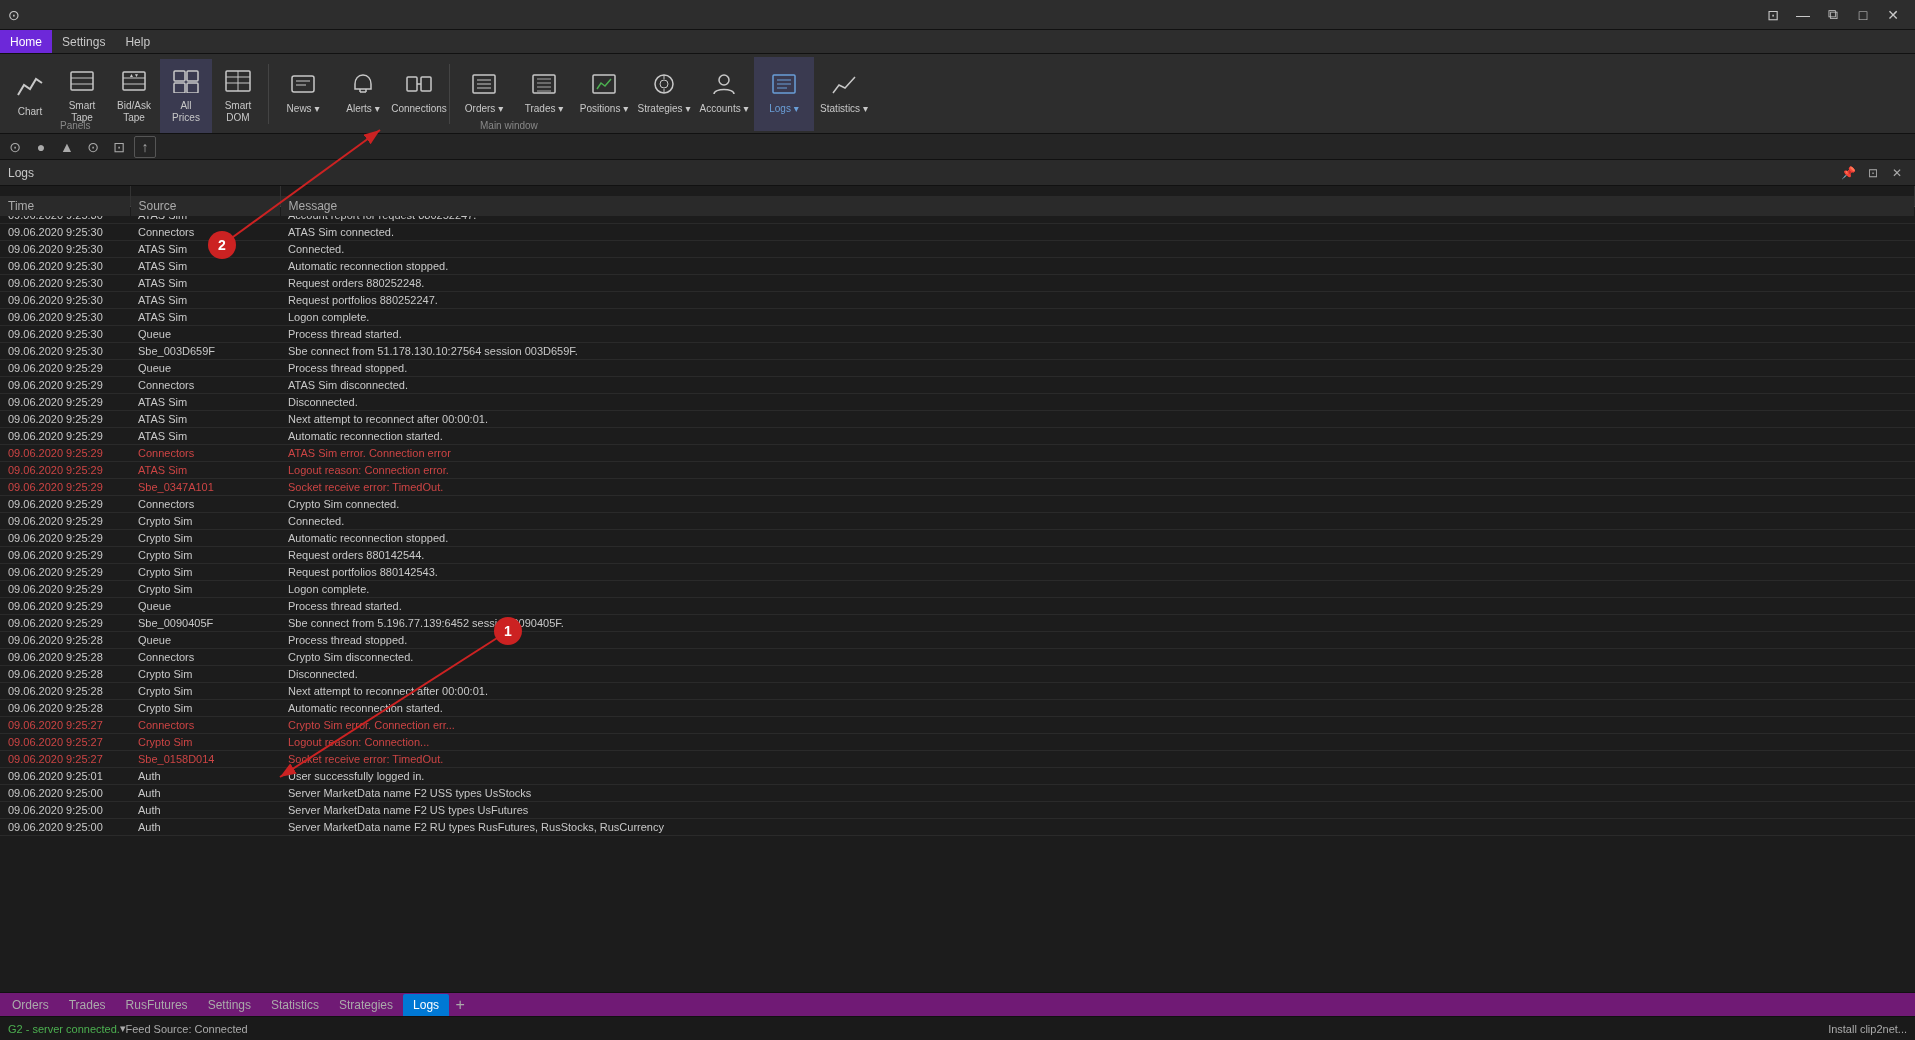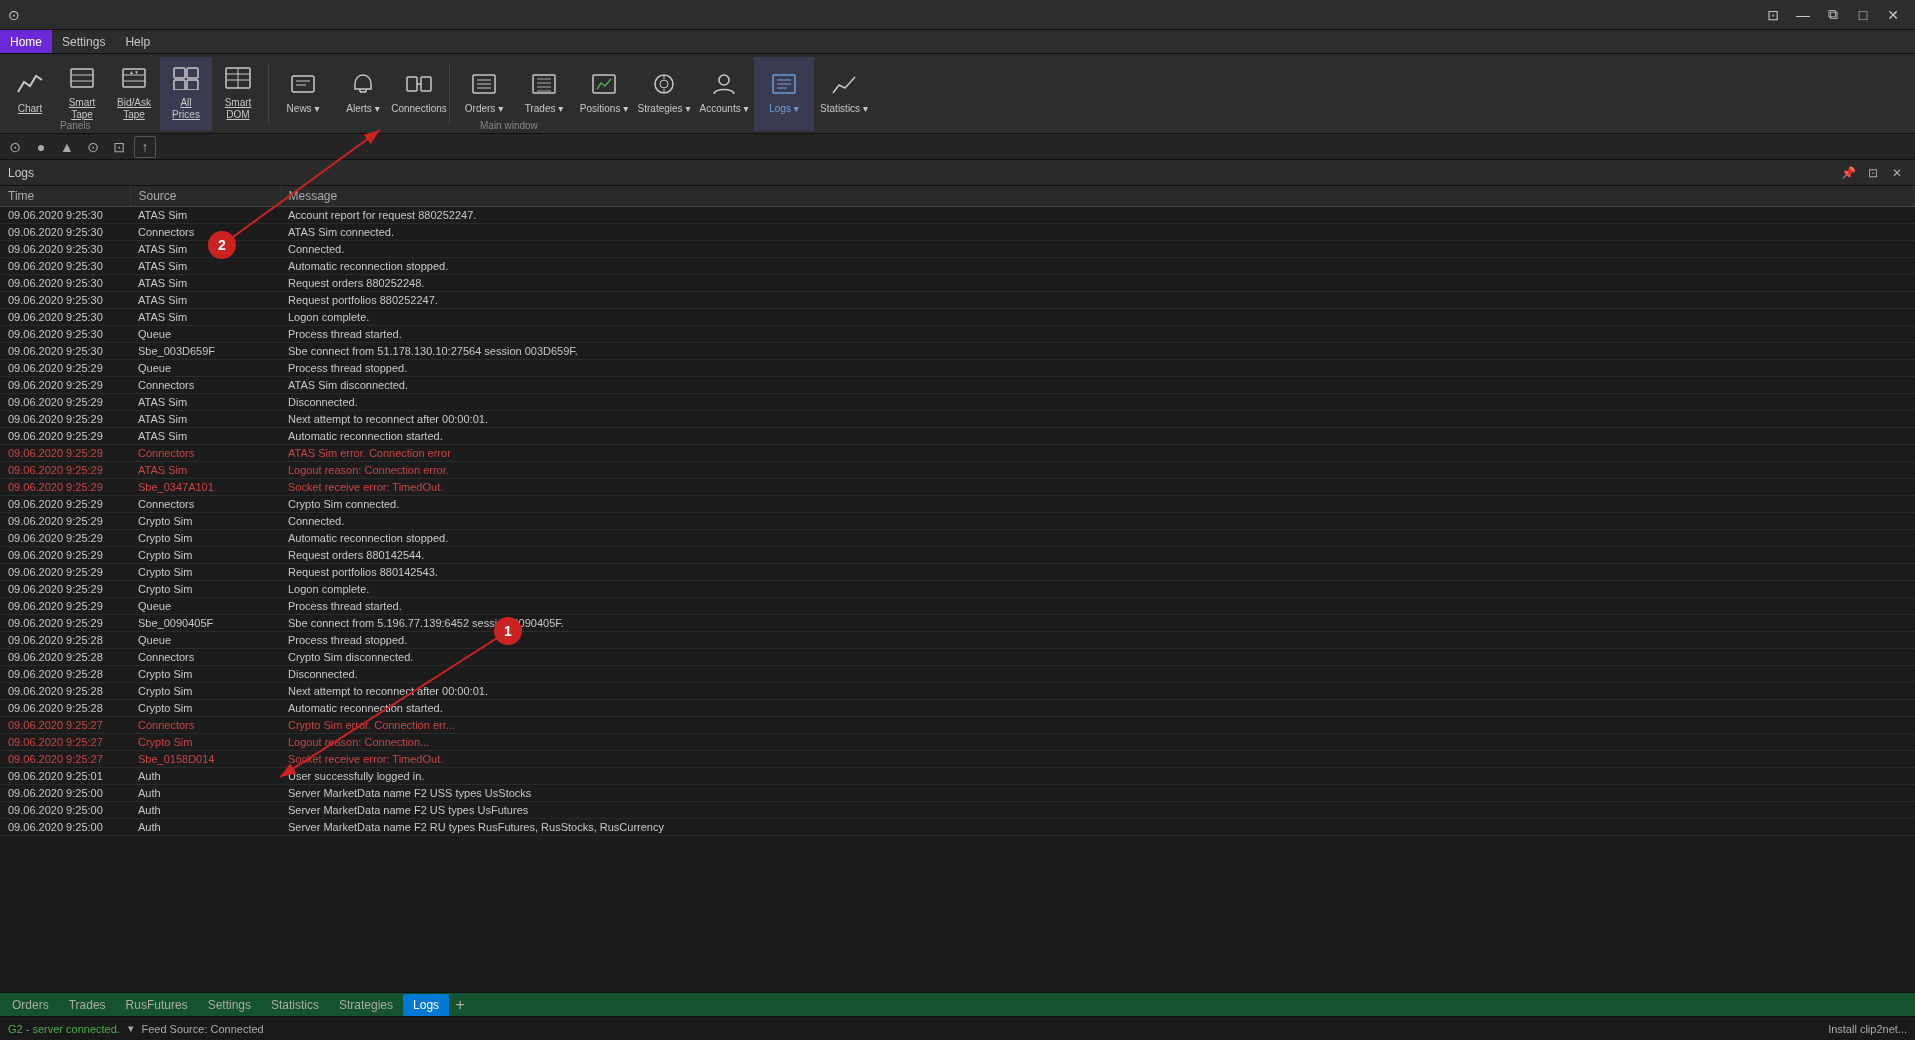--- a/index.html
+++ b/index.html
@@ -68,23 +68,22 @@
       gap: 0;
     }
     .toolbar-separator {
       width: 1px;
       height: 60px;
       background: #444;
       margin: 0 4px;
     }
     .toolbar-group {
       display: flex;
-      align-items: center;
+      align-items: flex-end;
       height: 100%;
-      text-decoration: underline;
     }
     .toolbar-btn {
       display: flex;
       flex-direction: column;
       align-items: center;
       justify-content: center;
       width: 52px;
       height: 74px;
       padding: 4px 2px;
       cursor: pointer;
@@ -162,21 +161,21 @@
     .logs-table-container::-webkit-scrollbar { width: 8px; }
     .logs-table-container::-webkit-scrollbar-track { background: #2a2a2a; }
     .logs-table-container::-webkit-scrollbar-thumb { background: #555; }
 
     .logs-table {
       width: 100%;
       border-collapse: collapse;
     }
     .logs-table thead {
       position: sticky;
-      top: 0;
+      top: 10px;
       background: #2a2a2a;
       z-index: 1;
     }
     .logs-table th {
       text-align: left;
       padding: 3px 8px;
       border-bottom: 1px solid #444;
       border-right: 1px solid #333;
       color: #aaa;
       font-weight: normal;
@@ -188,21 +187,21 @@
       font-size: 11px;
       white-space: nowrap;
     }
     .row-error td { color: #cc4444 !important; }
     .col-time { width: 130px; }
     .col-source { width: 150px; }
     .col-message { }
 
     
     .bottom-tabs {
-      background: #14532d;
+      background: #701a75;
       height: 24px;
       display: flex;
       align-items: center;
       border-top: 1px solid #111;
       padding: 0 2px;
     }
     .tab-item {
       padding: 0 10px;
       height: 22px;
       display: flex;
@@ -225,21 +224,21 @@
     
     .status-bar {
       background: #1a1a1a;
       height: 24px;
       display: flex;
       align-items: center;
       padding: 0 8px;
       border-top: 1px solid #111;
       justify-content: space-between;
     }
-    .status-left { display: flex; align-items: center; gap: 8px; font-size: 11px; color: #aaa; }
+    .status-left { display: flex; align-items: center; font-size: 11px; color: #aaa; }
     .status-green { color: #4caf50; }
     .status-right { font-size: 11px; color: #aaa; }
 
     
     .annotation {
       position: absolute;
       width: 28px;
       height: 28px;
       border-radius: 50%;
       background: #cc2222;

